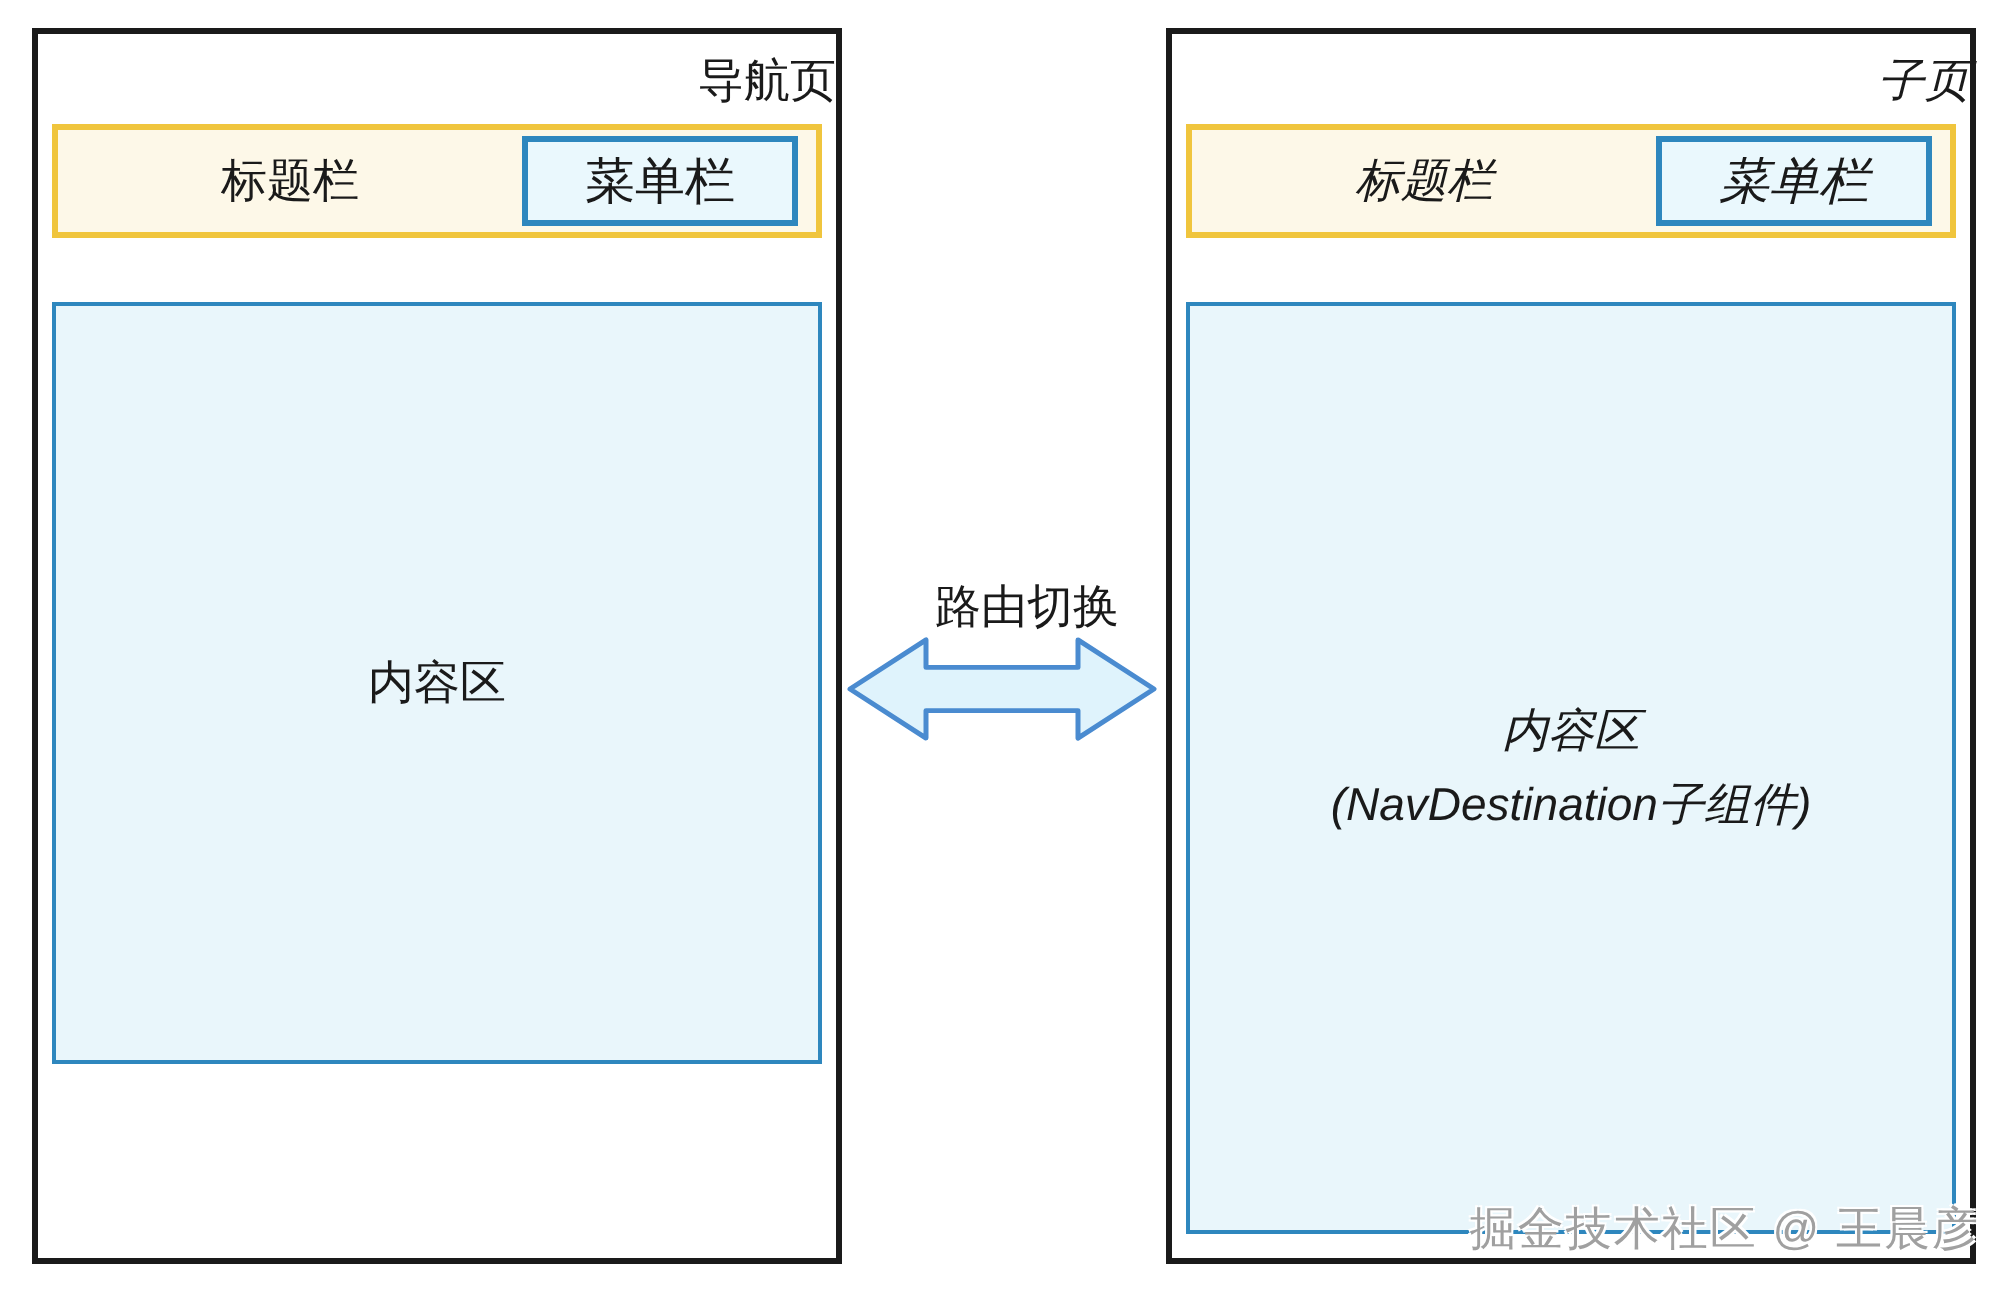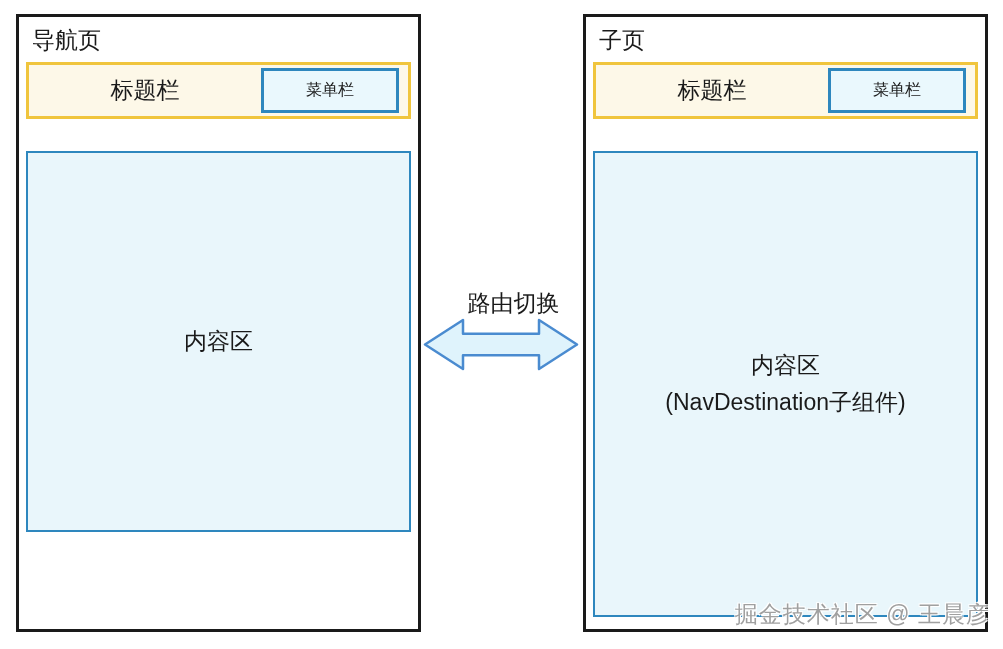--- a/index.html
+++ b/index.html
@@ -24,40 +24,40 @@
     color:var(--ink);
     overflow:hidden;
   }
   .panel{
     position:absolute;
     top:14px;width:405px;height:618px;
     background:#ffffff;
     border:3px solid var(--panel-border);
   }
   .panel.left{left:16px;}
-  .panel.right{left:583px;}
+  .panel.right{left:583px;font-style:italic;}
   .panel-title{
     position:absolute;left:0;top:10px;width:100%;
-    text-align:left;font-size:23px;line-height:26px;padding-left:13px;
+    text-align:right;font-size:23px;line-height:26px;padding-left:13px;
   }
   .title-bar{
     position:absolute;left:7px;top:45px;width:385px;height:57px;
     border:3px solid var(--yellow);
     background:var(--cream);
     display:flex;align-items:center;
   }
   .title-bar-label{
     flex:1;text-align:center;font-size:23px;
   }
   .menu-box{
     width:138px;height:45px;margin-right:9px;flex:0 0 auto;
     border:3px solid var(--blue);
     background:var(--menu-fill);
     display:flex;align-items:center;justify-content:center;
-    font-size:16px;
+    font-size:25px;
   }
   .content-area{
     position:absolute;left:7px;top:134px;width:385px;
     border:2px solid var(--blue);
     background:var(--blue-light);
     display:flex;flex-direction:column;align-items:center;justify-content:center;
     text-align:center;font-size:23px;line-height:37px;
   }
   .panel.left .content-area{height:381px;}
   .panel.right .content-area{height:466px;}

